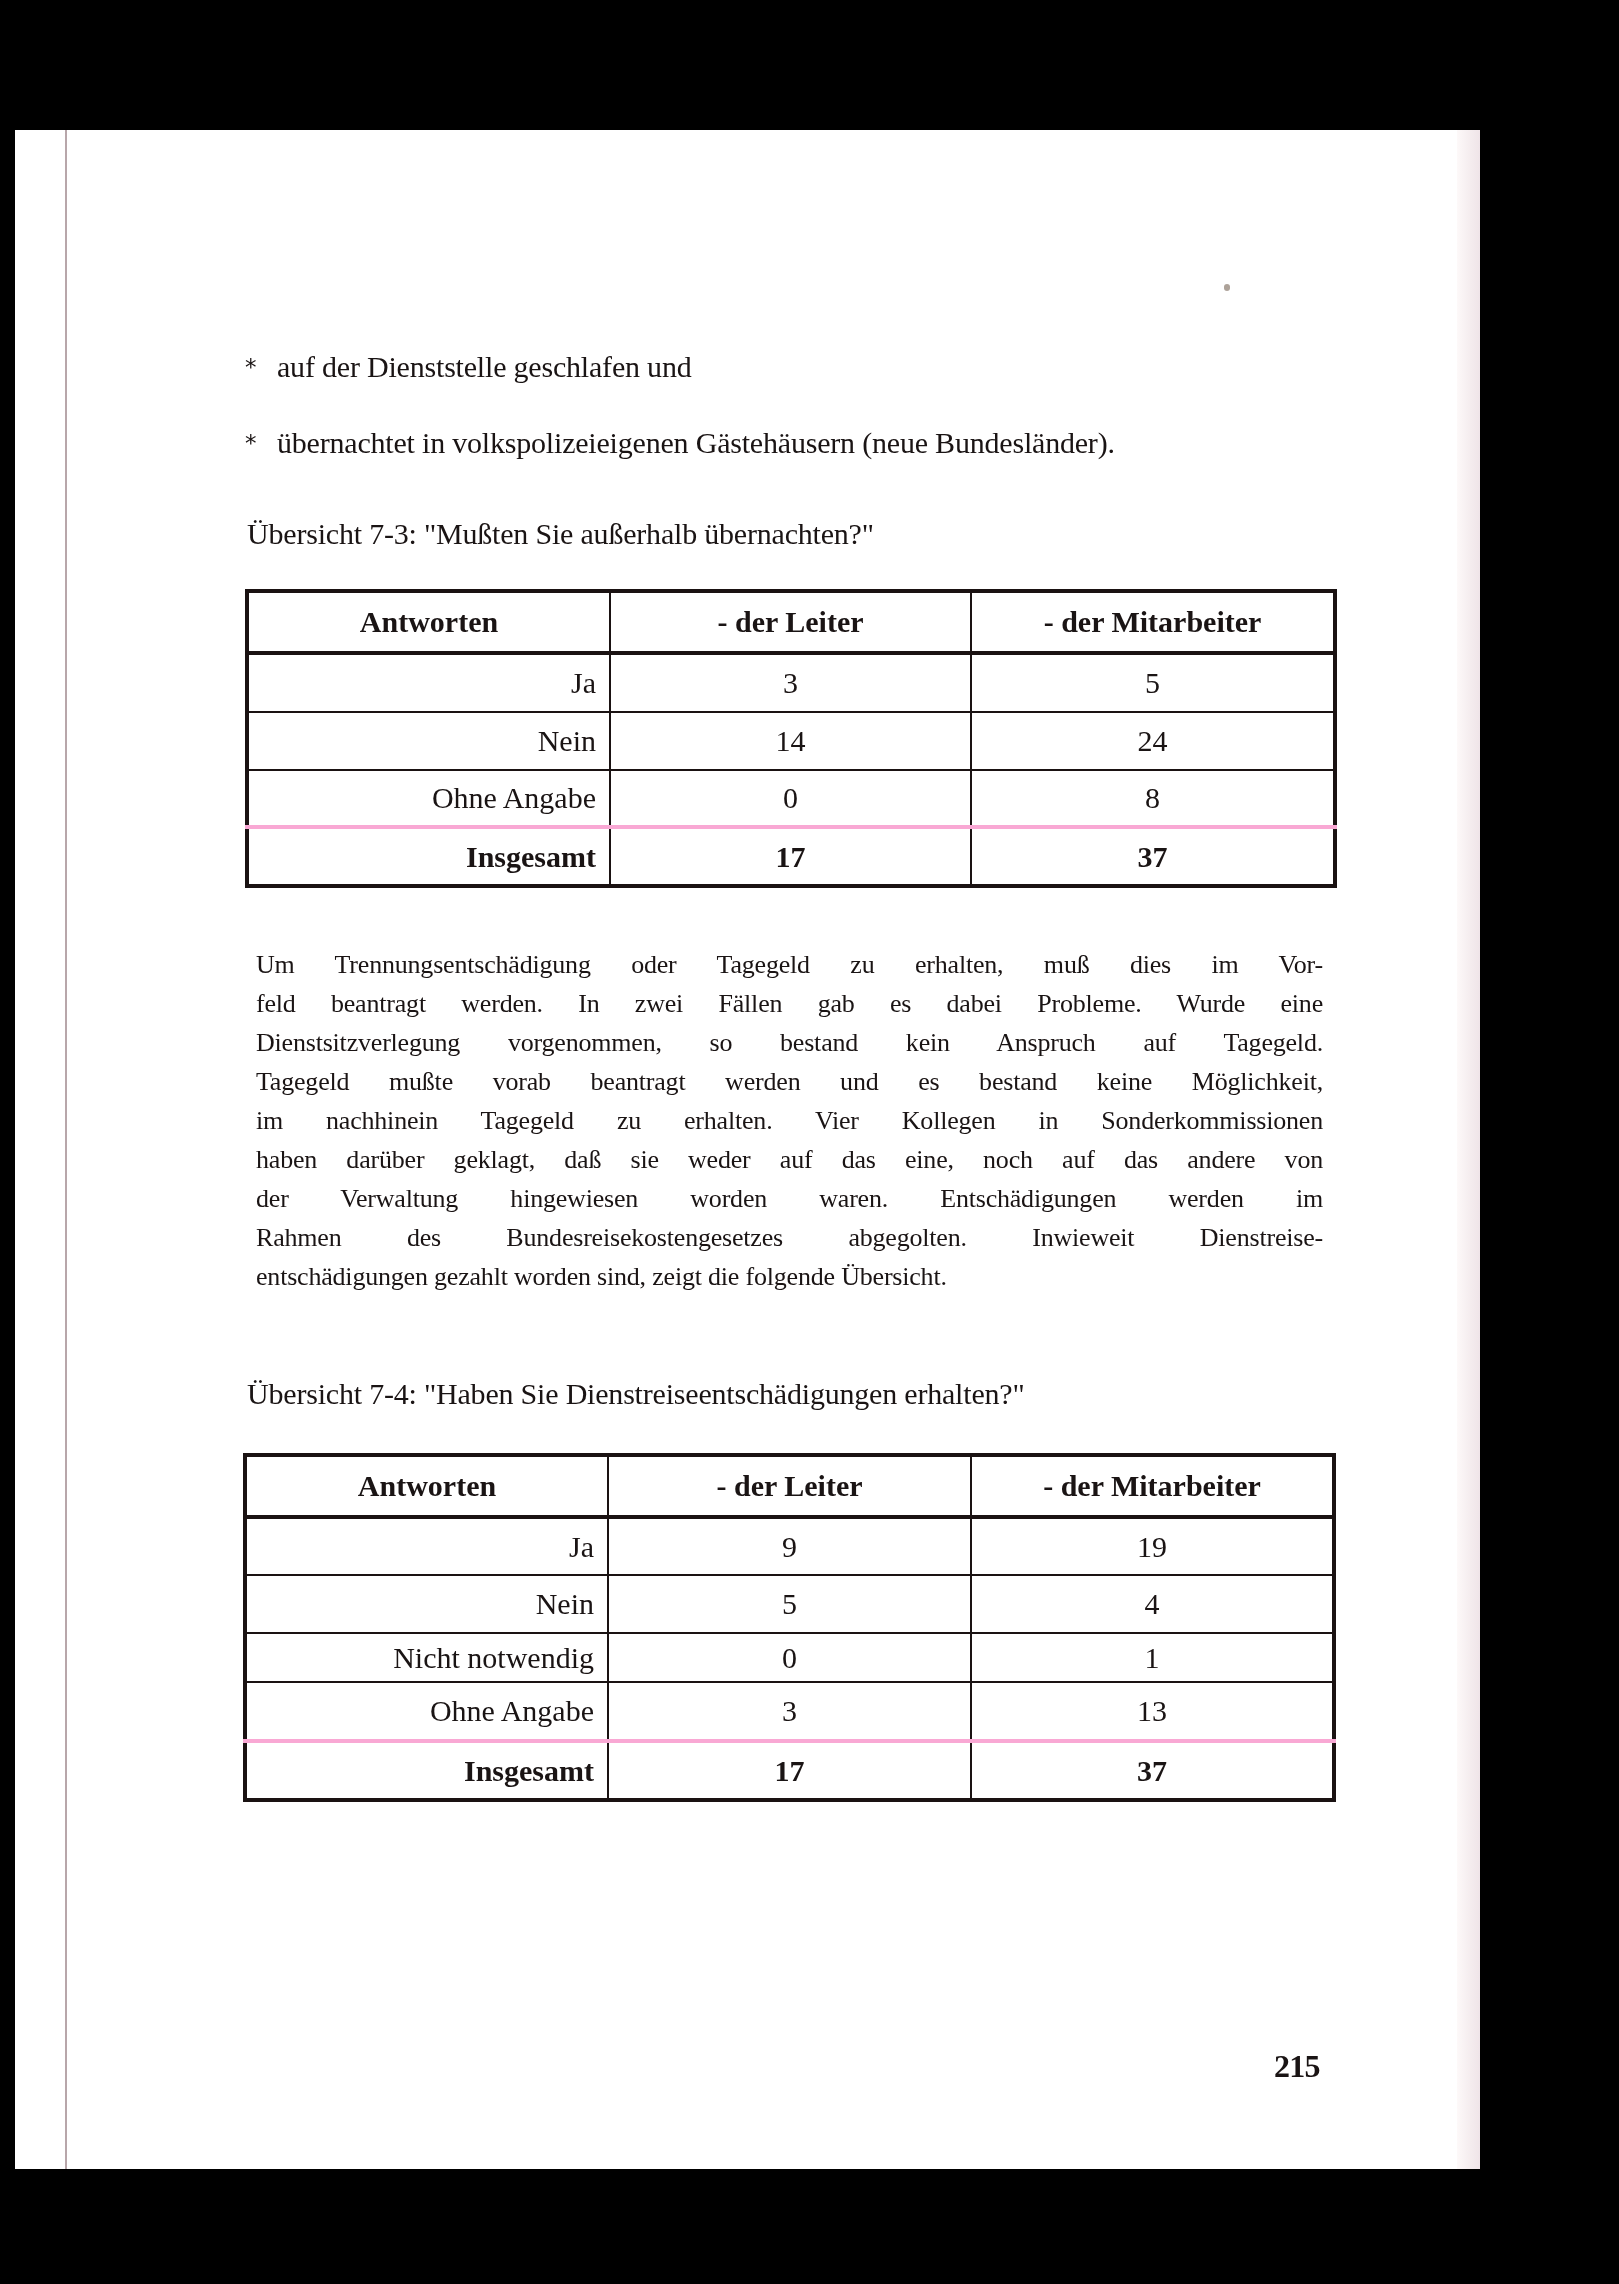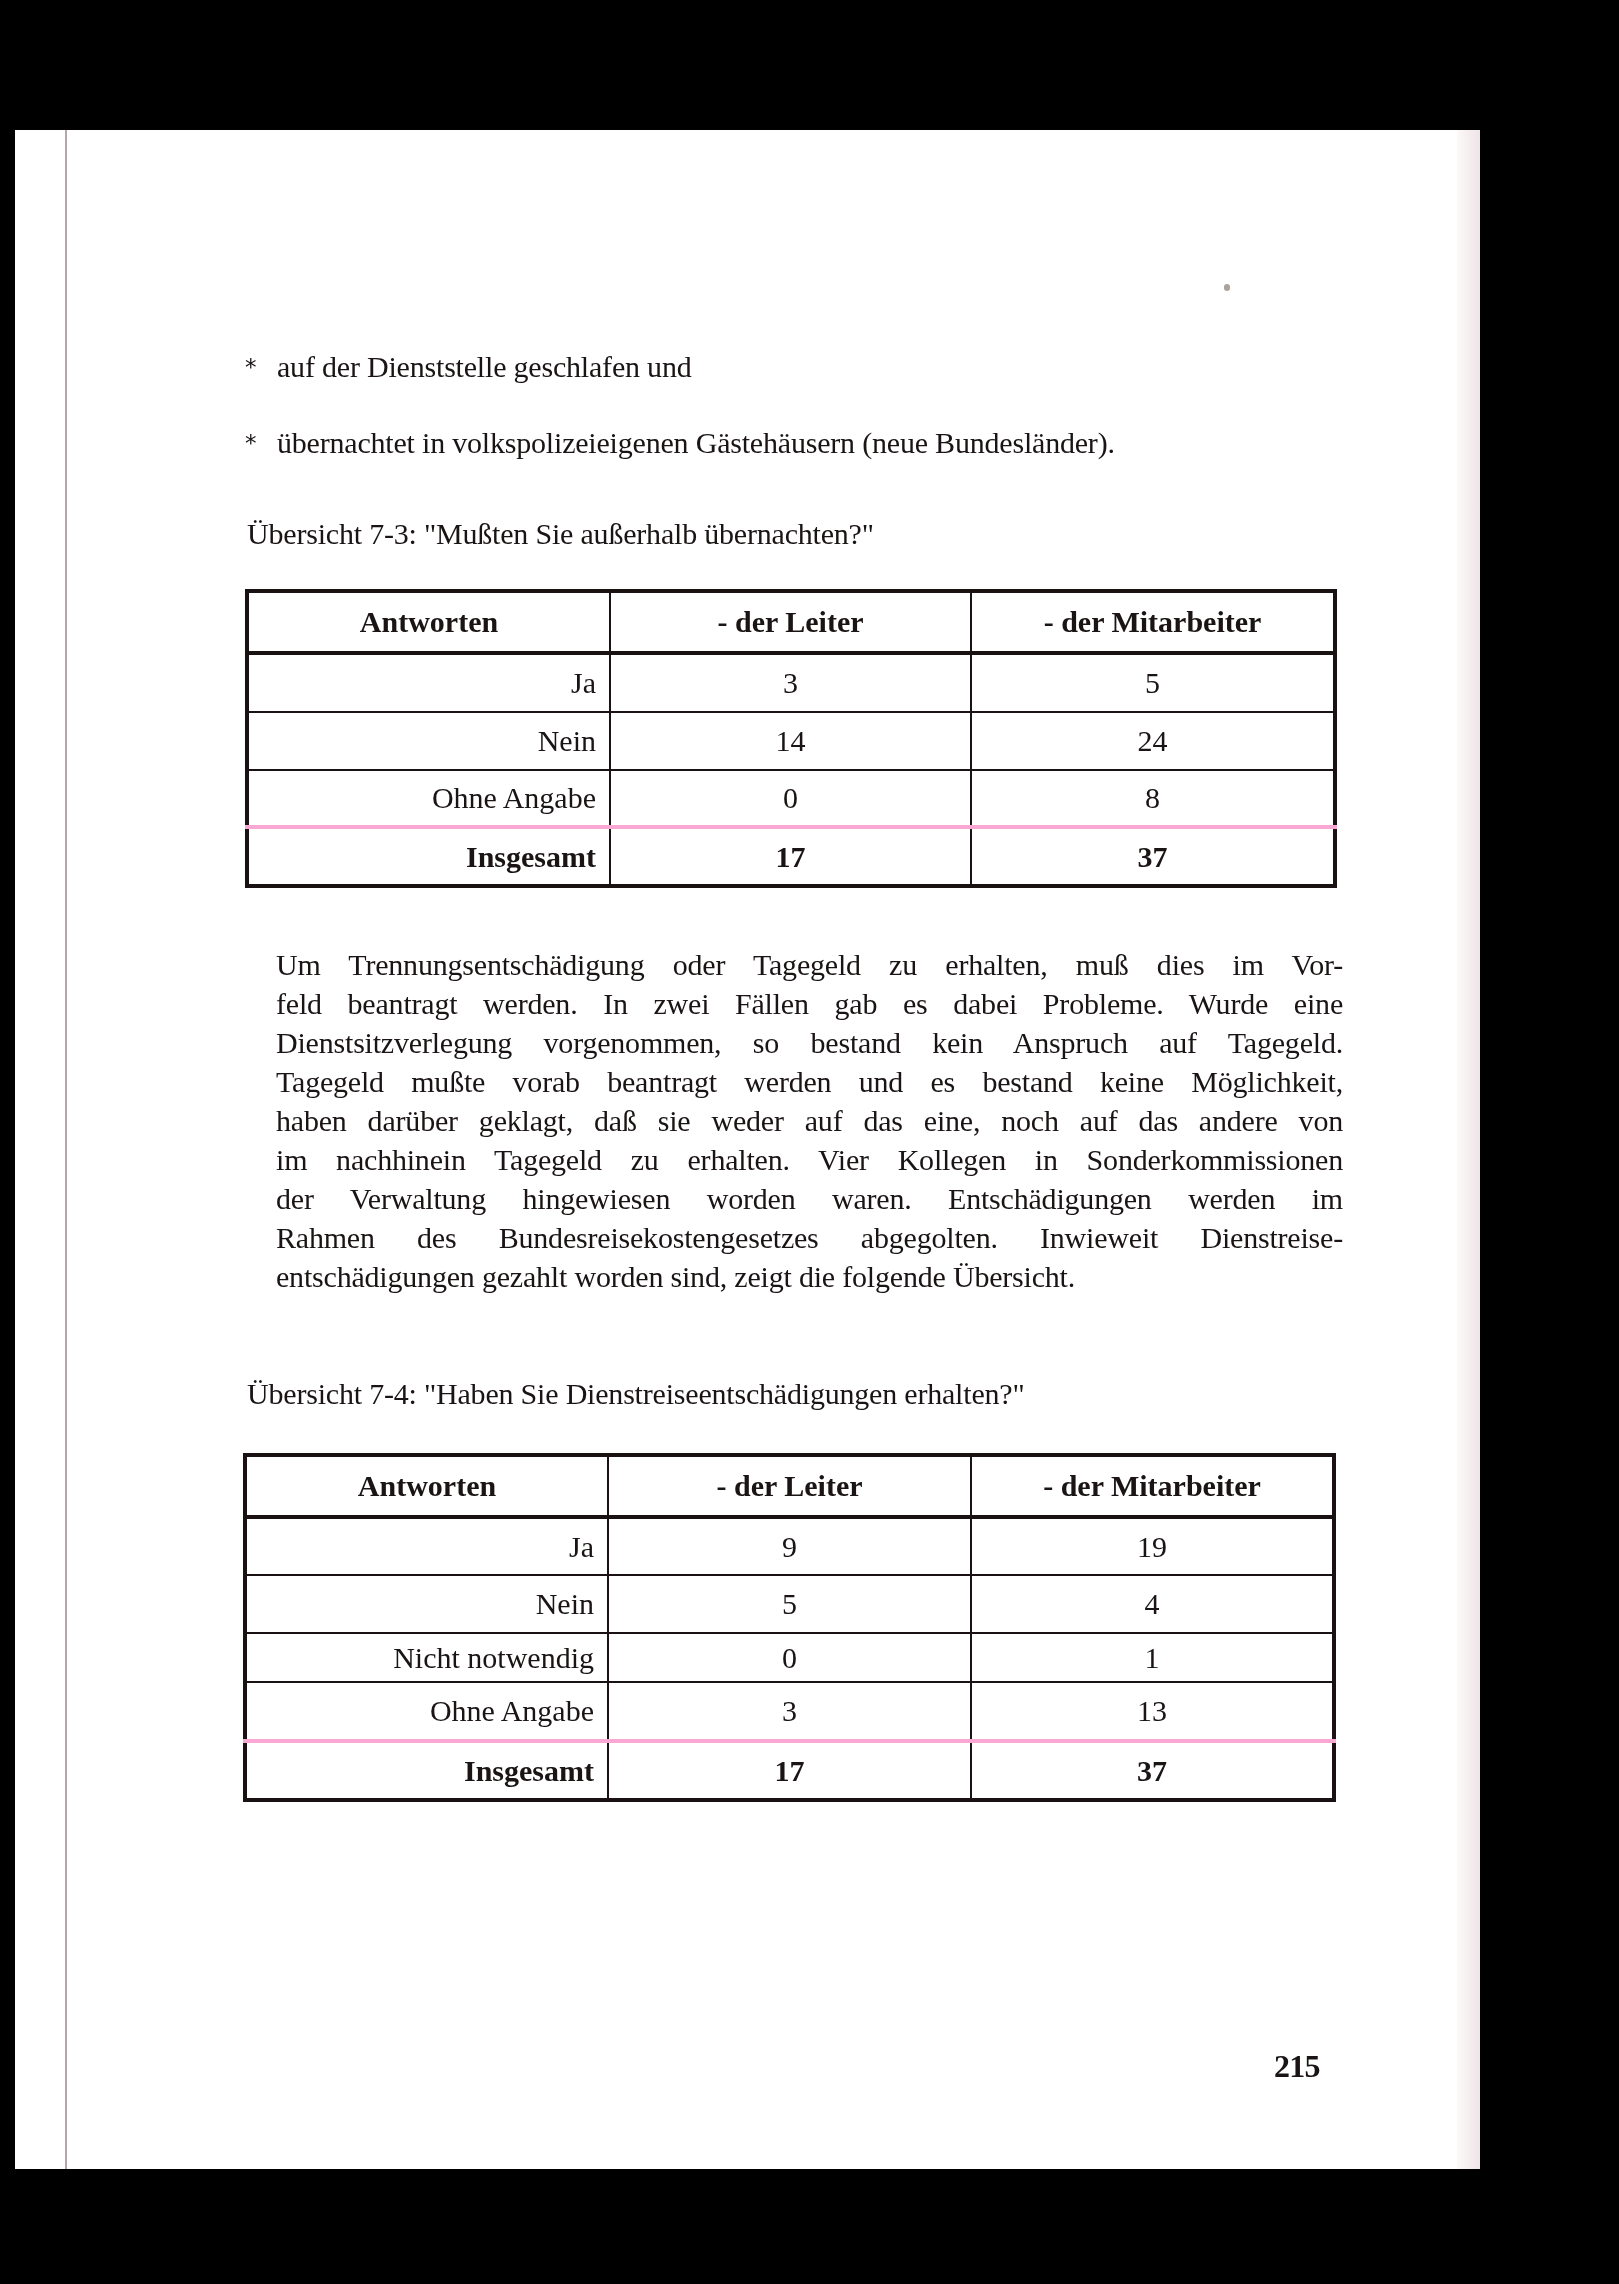--- a/index.html
+++ b/index.html
@@ -104,24 +104,24 @@
   }
   table.data-table td.num { text-align: center; }
   table.data-table td.label { text-align: right; }
   table.data-table tr.total td {
     font-weight: bold;
     border-top: 4px solid #f9a8d4;
   }
 
   .paragraph {
     position: absolute;
-    left: 276px;
+    left: 256px;
     top: 945px;
     width: 1067px;
-    font-size: 30px;
+    font-size: 26px;
     line-height: 39px;
     text-align: justify;
     letter-spacing: -0.2px;
   }
   .paragraph .ln {
     display: block;
     text-align: justify;
     text-align-last: justify;
     white-space: nowrap;
     height: 39px;
@@ -194,22 +194,22 @@
       <td class="num">37</td>
     </tr>
   </tbody>
 </table>
 
 <div class="paragraph">
   <span class="ln">Um Trennungsentschädigung oder Tagegeld zu erhalten, muß dies im Vor-</span>
   <span class="ln">feld beantragt werden. In zwei Fällen gab es dabei Probleme. Wurde eine</span>
   <span class="ln">Dienstsitzverlegung vorgenommen, so bestand kein Anspruch auf Tagegeld.</span>
   <span class="ln">Tagegeld mußte vorab beantragt werden und es bestand keine Möglichkeit,</span>
+  <span class="ln">im nachhinein Tagegeld zu erhalten. Vier Kollegen in Sonderkommissionen</span>
   <span class="ln">haben darüber geklagt, daß sie weder auf das eine, noch auf das andere von</span>
-  <span class="ln">im nachhinein Tagegeld zu erhalten. Vier Kollegen in Sonderkommissionen</span>
   <span class="ln">der Verwaltung hingewiesen worden waren. Entschädigungen werden im</span>
   <span class="ln">Rahmen des Bundesreisekostengesetzes abgegolten. Inwieweit Dienstreise-</span>
   <span class="ln last">entschädigungen gezahlt worden sind, zeigt die folgende Übersicht.</span>
 </div>
 
 <div class="caption" style="top:1376px;">Übersicht 7-4: "Haben Sie Dienstreiseentschädigungen erhalten?"</div>
 
 <table class="data-table" style="left:243px; top:1453px; width:1088px;">
   <colgroup>
     <col style="width:363px">

